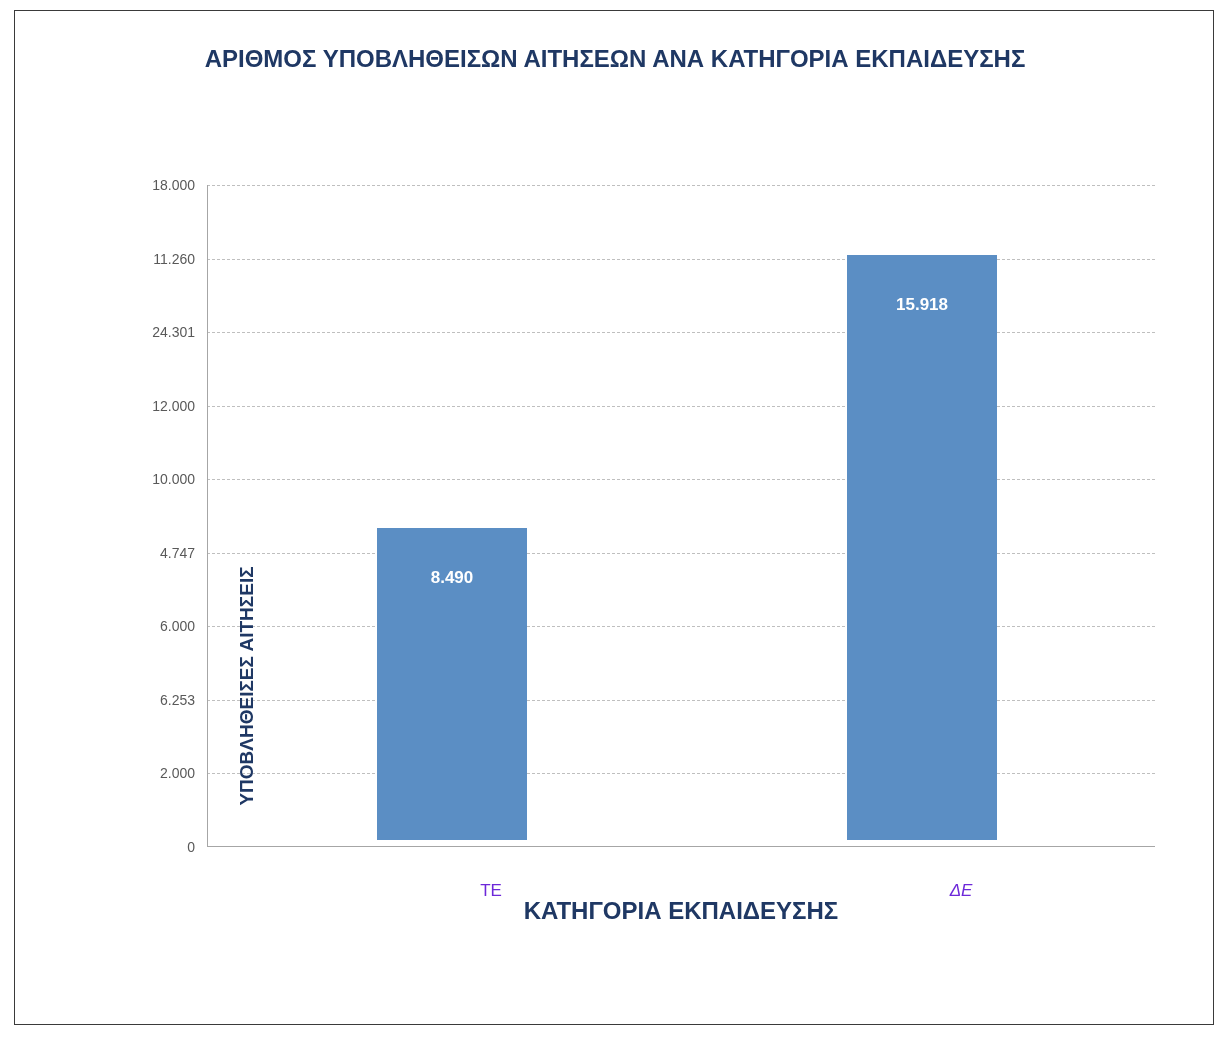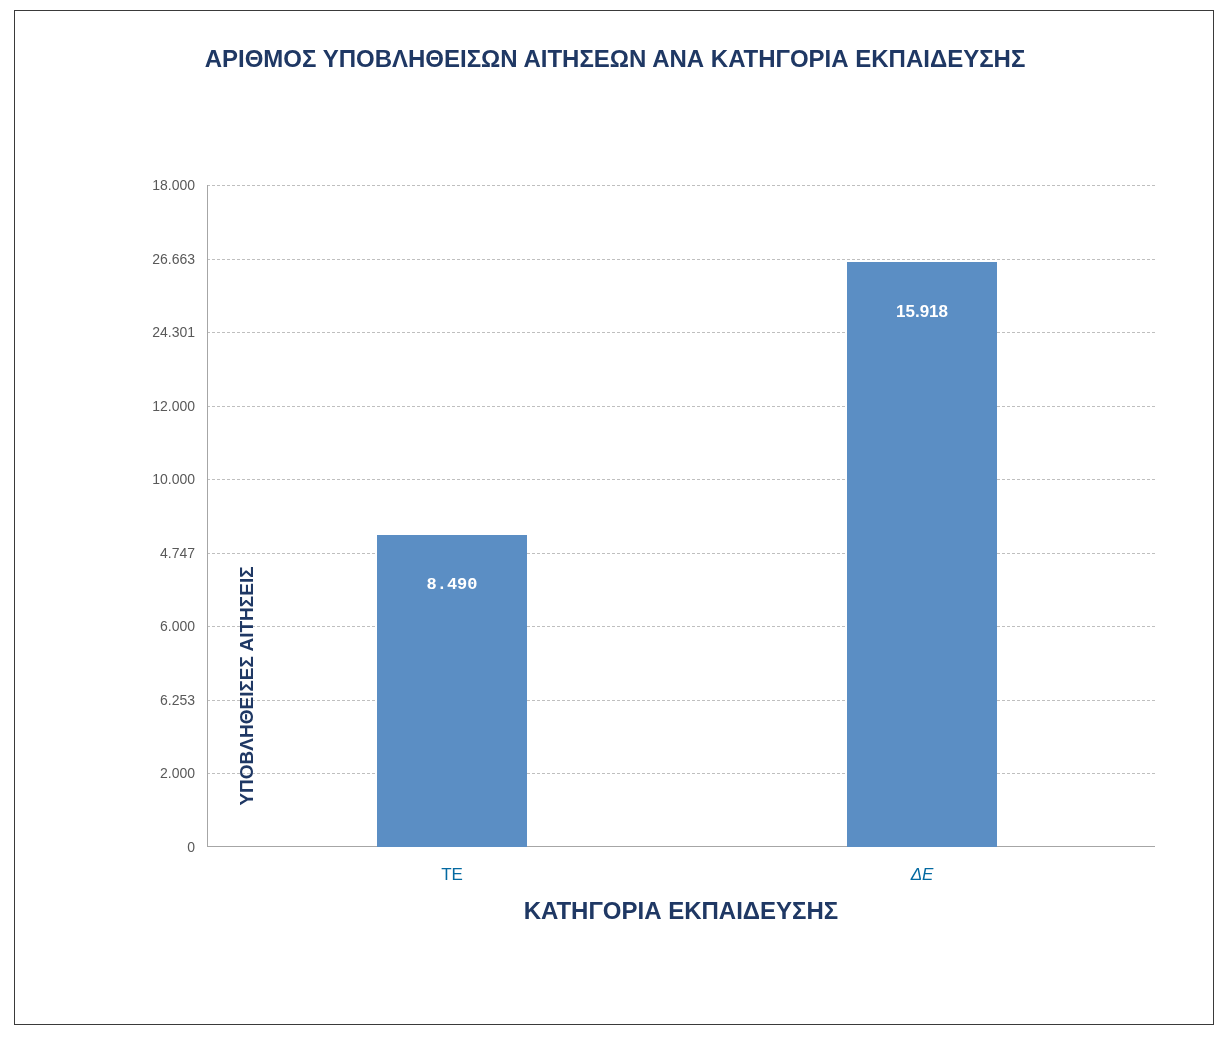--- a/index.html
+++ b/index.html
@@ -84,41 +84,42 @@
   #y-tick-labels {
     position: absolute;
     left: 92px;
     top: 174px;
     width: 88px;
     height: 662px;
   }
 
   .bar {
     position: absolute;
-    bottom: 0;
+    bottom: 7px;
     background: #5b8ec4;
   }
   .bar-value {
     position: absolute;
     left: 0;
     width: 100%;
     text-align: center;
     font-size: 17px;
     font-weight: bold;
     color: #ffffff;
   }
 
   .x-cat-label {
     position: absolute;
-    top: 18px;
+    top: 34px;
     text-align: center;
     font-size: 17px;
-    color: #0369a1;
+    color: #6d28d9;
     transform: translateX(-50%);
     white-space: nowrap;
+    margin-left: 39px;
   }
   #x-cat-labels {
     position: absolute;
     left: 192px;
     top: 836px;
     width: 948px;
     height: 40px;
   }
 
   #x-axis-title {
@@ -148,21 +149,21 @@
 <body>
 
 <div id="chart-frame">
 
   <div id="chart-title" style="color: rgb(31, 56, 100);">
     <span>ΑΡΙΘΜΟΣ ΥΠΟΒΛΗΘΕΙΣΩΝ ΑΙΤΗΣΕΩΝ ΑΝΑ ΚΑΤΗΓΟΡΙΑ ΕΚΠΑΙΔΕΥΣΗΣ</span>
   </div>
 
   <div id="y-tick-labels">
     <div class="y-tick-label" style="top:0%">18.000</div>
-    <div class="y-tick-label" style="top:11.111%">26.663</div>
+    <div class="y-tick-label" style="top:11.111%">11.260</div>
     <div class="y-tick-label" style="top:22.222%">24.301</div>
     <div class="y-tick-label" style="top:33.333%">12.000</div>
     <div class="y-tick-label" style="top:44.444%">10.000</div>
     <div class="y-tick-label" style="top:55.555%">4.747</div>
     <div class="y-tick-label" style="top:66.666%">6.000</div>
     <div class="y-tick-label" style="top:77.777%">6.253</div>
     <div class="y-tick-label" style="top:88.888%">2.000</div>
     <div class="y-tick-label" style="top:100%">0</div>
   </div>
 
@@ -174,21 +175,21 @@
     <div class="gridline" style="top: 44.444%; border-top-color: rgb(191, 191, 191);"></div>
     <div class="gridline" style="top: 55.555%; border-top-color: rgb(191, 191, 191);"></div>
     <div class="gridline" style="top: 66.666%; border-top-color: rgb(191, 191, 191);"></div>
     <div class="gridline" style="top: 77.777%; border-top-color: rgb(191, 191, 191);"></div>
     <div class="gridline" style="top: 88.888%; border-top-color: rgb(191, 191, 191);"></div>
 
     <div id="axis-y-line"></div>
     <div id="axis-x-line"></div>
 
     <div class="bar" style="left: 170px; width: 150px; height: 47.1667%; background: rgb(91, 142, 196);">
-      <div class="bar-value" style="top:40px;font-family:Liberation Mono, monospace;">8.490</div>
+      <div class="bar-value" style="top:40px;">8.490</div>
     </div>
 
     <div class="bar" style="left: 640px; width: 150px; height: 88.4333%; background: rgb(91, 142, 196);">
       <div class="bar-value" style="top:40px;">15.918</div>
     </div>
 
     <div id="y-axis-title">ΥΠΟΒΛΗΘΕΙΣΕΣ ΑΙΤΗΣΕΙΣ</div>
   </div>
 
   <div id="x-cat-labels">

